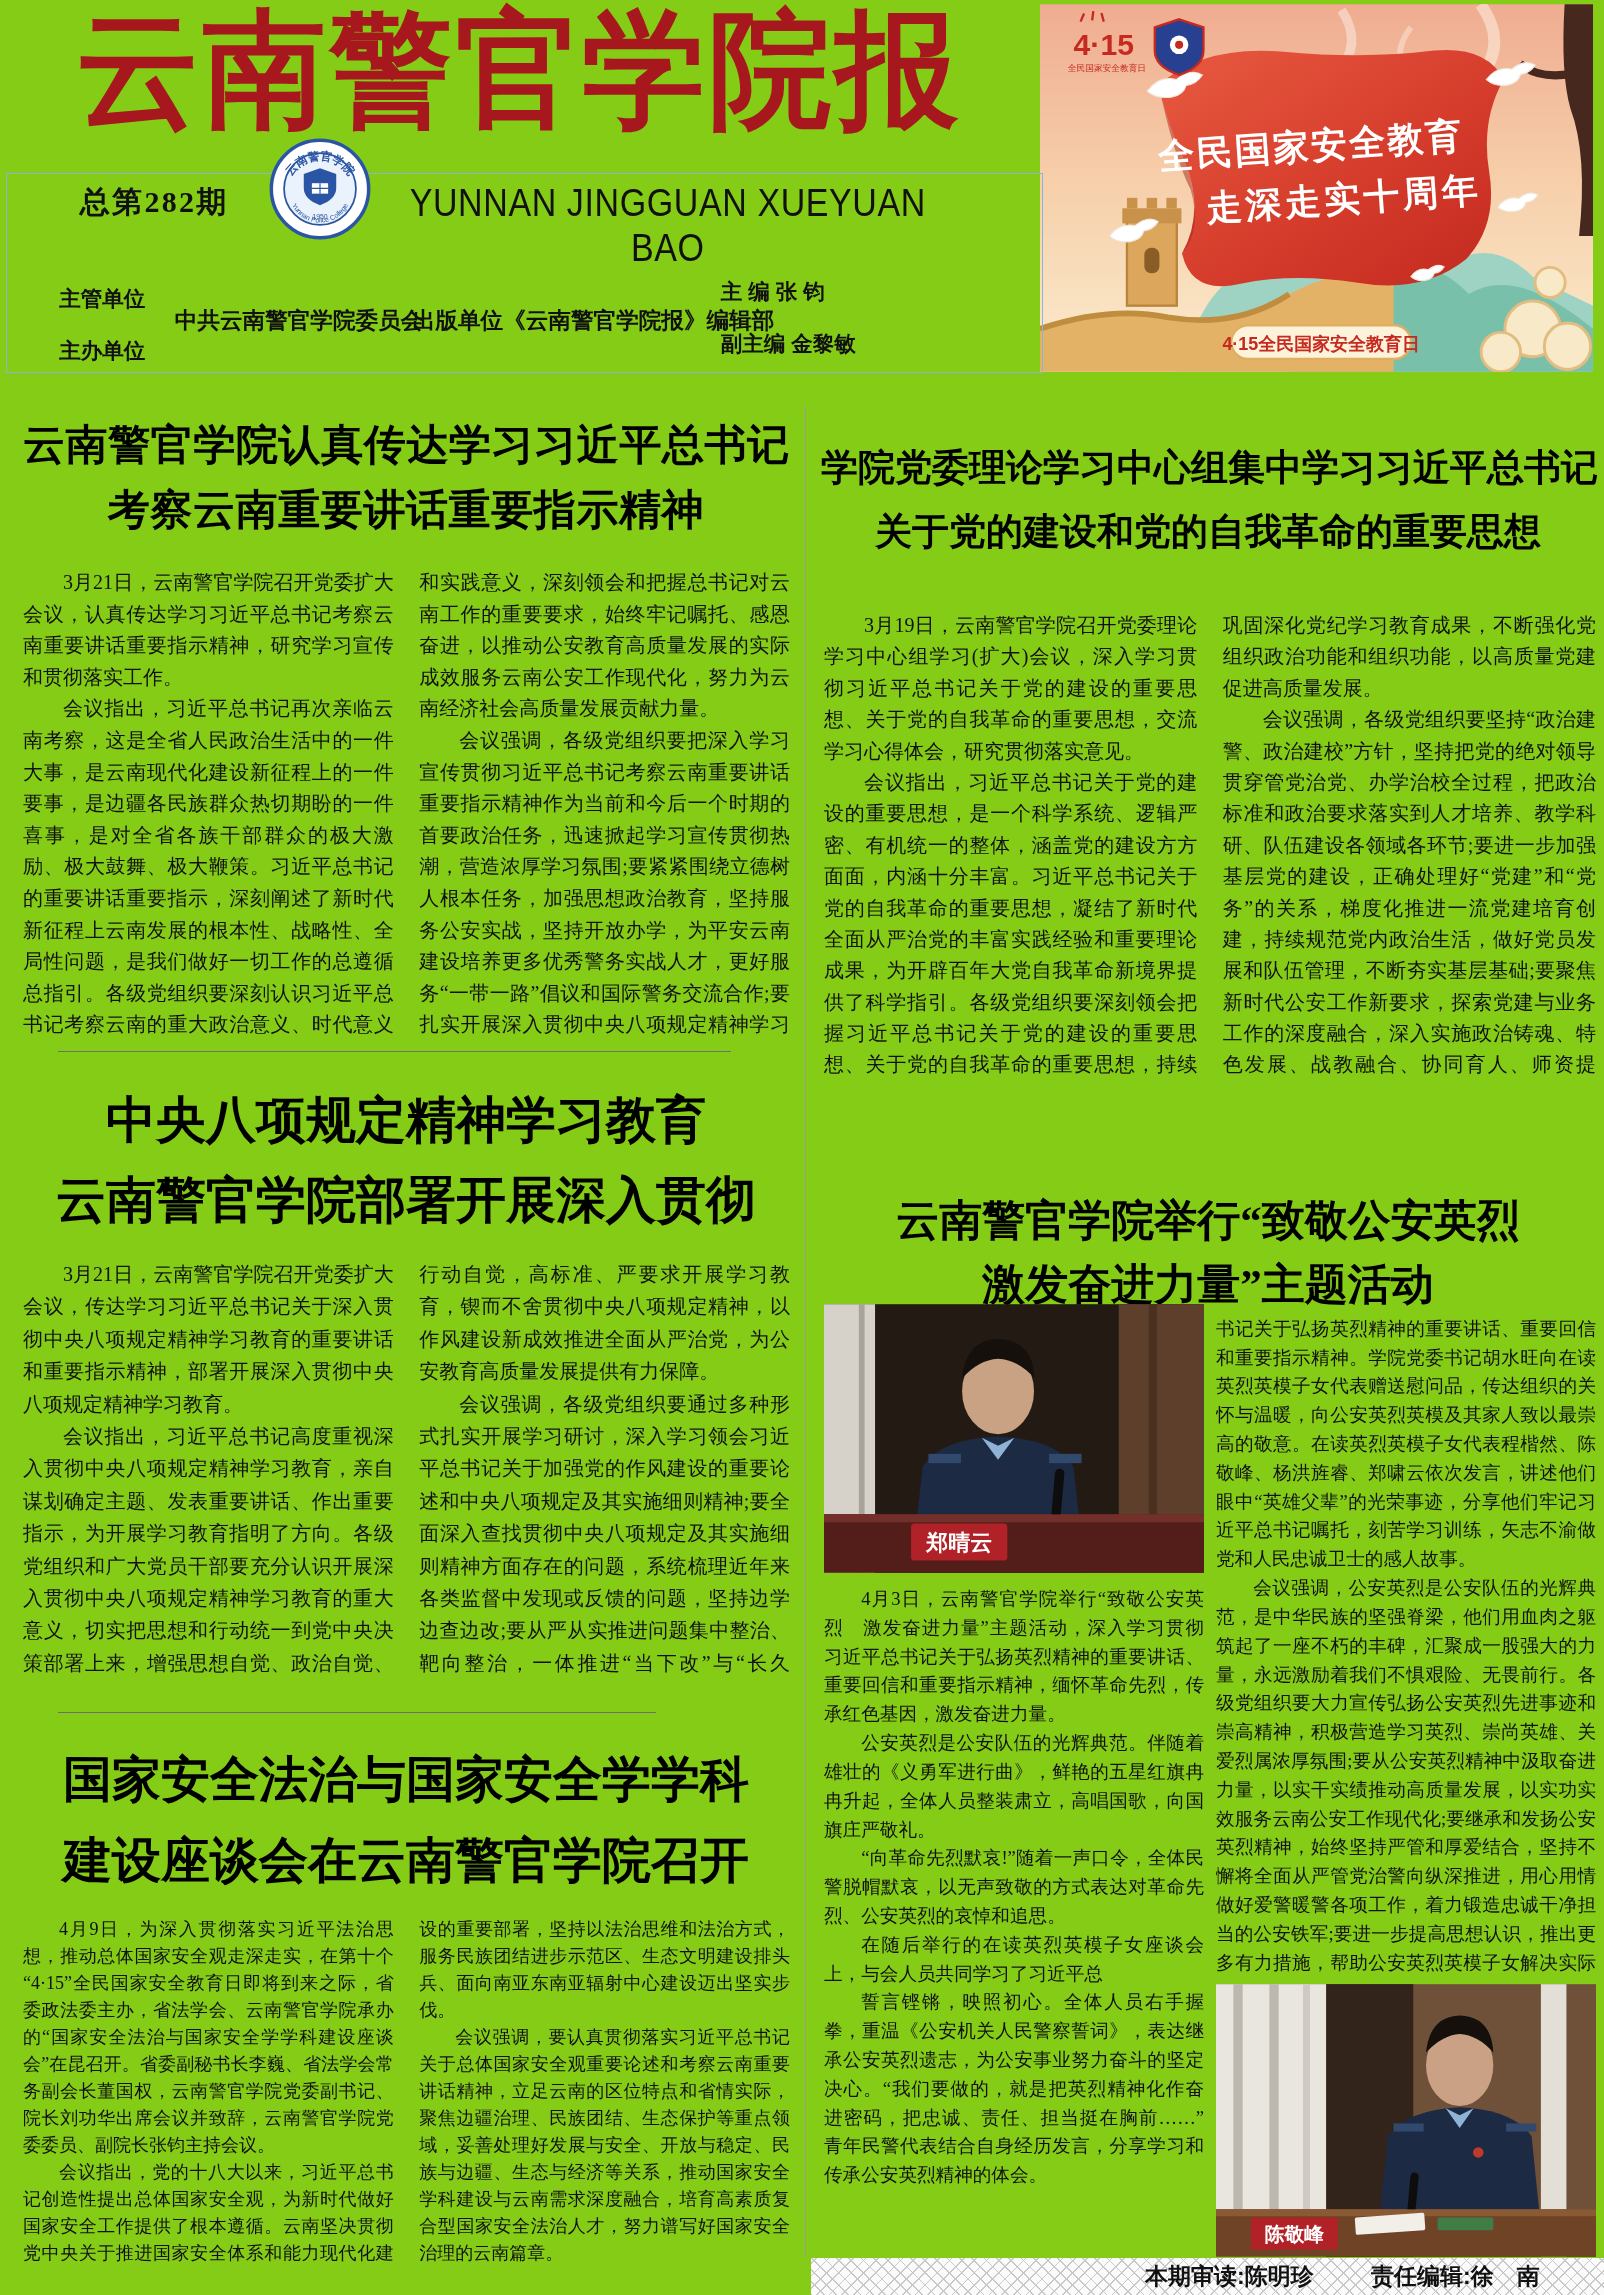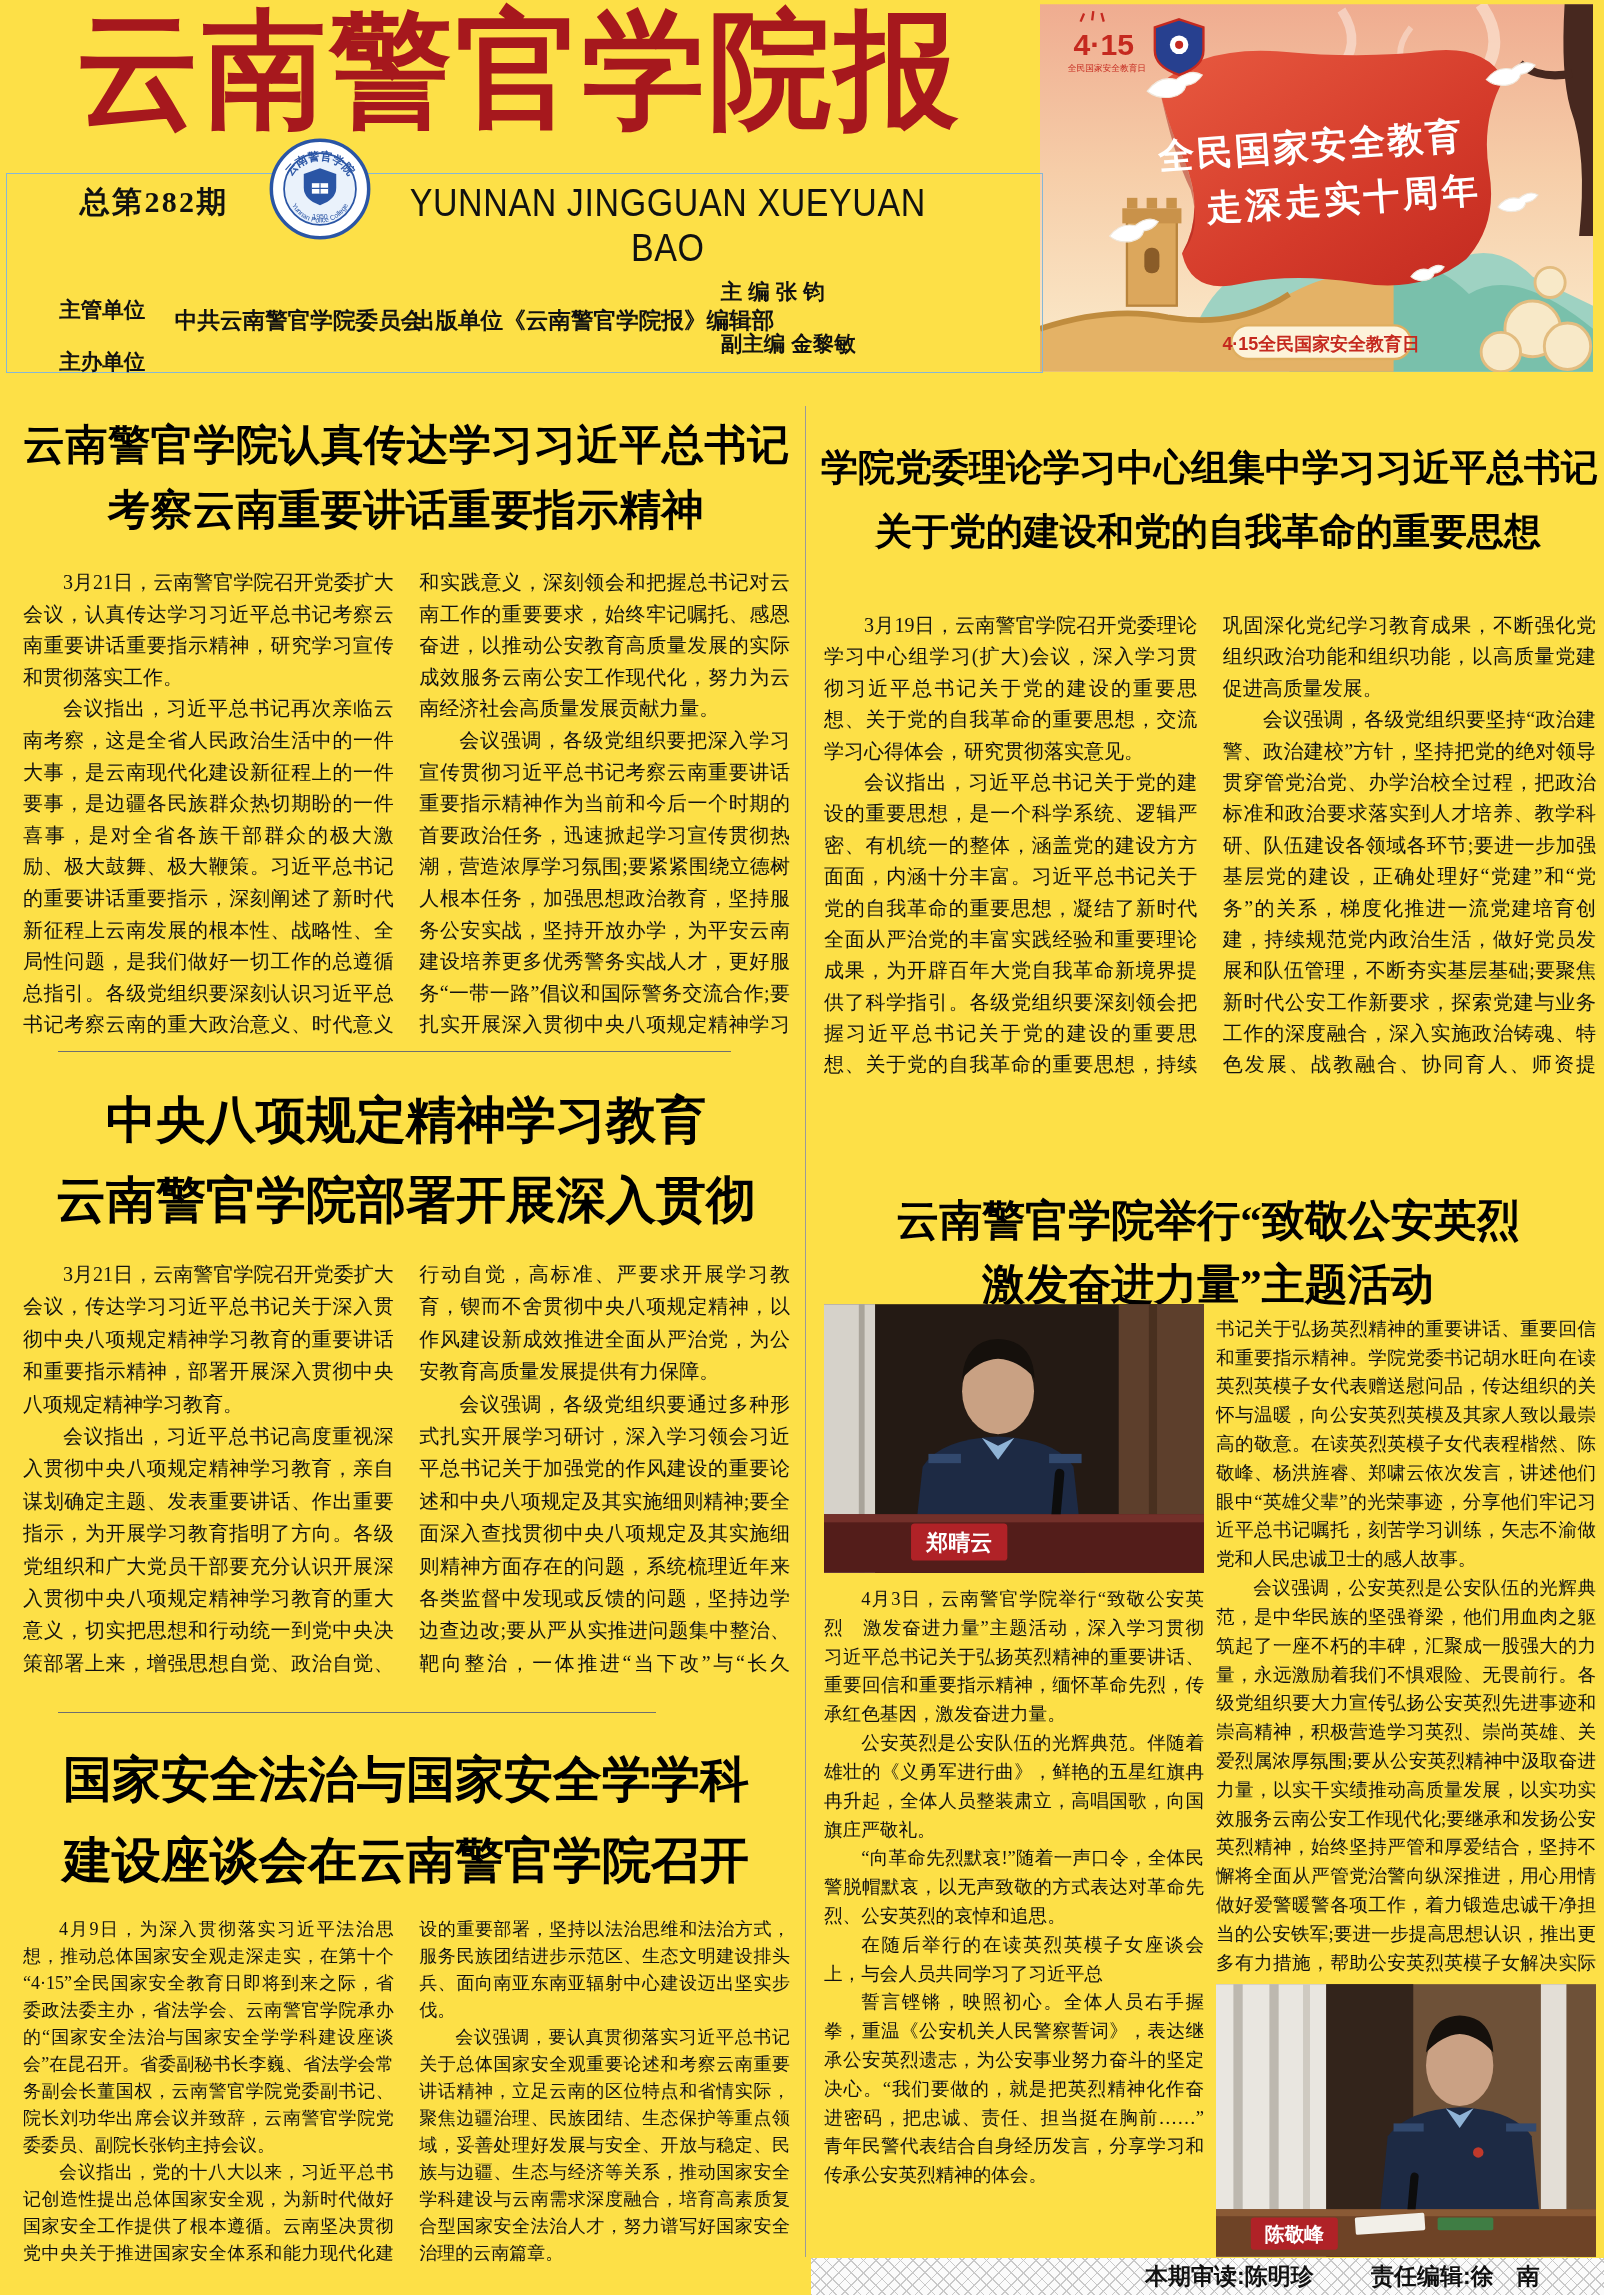--- a/index.html
+++ b/index.html
@@ -1,16 +1,16 @@
 <!DOCTYPE html>
 <html lang="zh" style="font-size:9.3px"><head>
 <meta charset="utf-8">
 <style>
   html,body{margin:0;padding:0;background:#e8e8e8;}
-  .page{position:relative;width:1605px;height:2295px;background:#fde047;overflow:hidden;
+  .page{position:relative;width:1605px;height:2295px;background:#84cc16;overflow:hidden;
         font-family:"Liberation Serif","DejaVu Serif",serif;color:#111;}
   
   .masthead-title{position:absolute;left:14.5px;top:0px;width:1009px;height:145px;
         font-size:123px;font-weight:bold;color:#a6181d;letter-spacing:3.5px;line-height:142px;
         text-align:center;white-space:nowrap;transform:scaleY(1.04);}
   .info-box{position:absolute;left:5.8px;top:173px;width:1035px;height:198px;
         border:1.7px solid #86b7d6;}
   .issue-label{position:absolute;left:73px;top:8px;font-size:30px;font-weight:bold;letter-spacing:2.3px;}
   .college-logo{position:absolute;left:262px;top:-36px;width:102px;height:102px;}
   .pinyin{position:absolute;left:365px;top:5.8px;width:592px;font-size:34px;letter-spacing:0.6px;
@@ -156,21 +156,21 @@
           <textPath href="#arcB" startOffset="50%" text-anchor="middle">Yunnan Police College</textPath>
         </text>
         <path d="M88,52 l28,10 v24 q0,20 -28,30 q-28,-10 -28,-30 v-24 z" fill="#2a55a5"></path>
         <rect x="74" y="78" width="28" height="18" fill="#ffffff"></rect>
         <path d="M74,87 h28 M88,78 v18" stroke="#2a55a5" stroke-width="2"></path>
         <text x="88" y="140" font-size="12" fill="#2a55a5" text-anchor="middle" font-family="'Liberation Sans',sans-serif">1950</text>
       </svg>
     </div>
     <div class="pinyin">YUNNAN JINGGUAN XUEYUAN BAO</div>
     <div class="org-row">
-      <div class="org-stack" style="left:17.4px;top:18px;gap:15px;">
+      <div class="org-stack" style="left:17.4px;top:7px;gap:15px;">
         <span>主管单位</span>
         <span>主办单位</span>
       </div>
       <div class="org-mid" style="left:133px;">中共云南警官学院委员会</div>
       <div class="org-mid" style="left:371px;">出版单位《云南警官学院报》编辑部</div>
       <div class="org-stack" style="left:679px;top:0;">
         <span>主  编  张  钧</span>
         <span>副主编  金黎敏</span>
       </div>
     </div>

